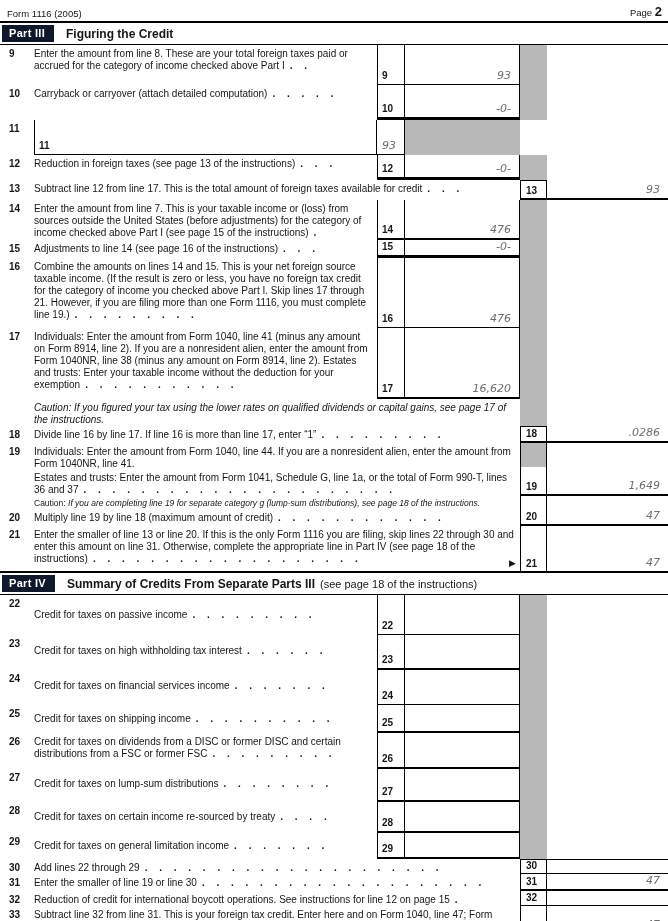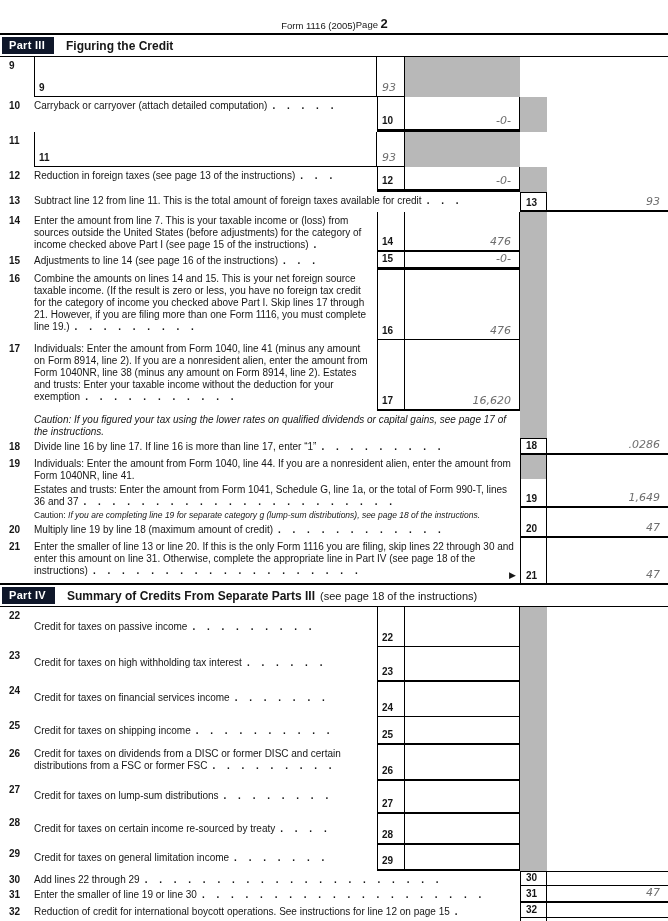--- a/index.html
+++ b/index.html
@@ -3,22 +3,22 @@
 <meta charset="utf-8">
 <style>
   html,body { margin:0; padding:0; background:#fff; }
   .page {
     width:668px; min-height:921px; box-sizing:border-box;
     font-family:"Liberation Sans", sans-serif; color:#161616;
     background:#fff; padding-top:3px;
   }
   
   .page-head {
-    display:flex; justify-content:center; align-items:flex-end;
-    border-bottom:2px solid #000; padding:1px 6px 2px 7px; font-size:9.5px;margin-top:12px;
+    display:flex; justify-content:space-between; align-items:flex-end;
+    border-bottom:2px solid #000; padding:1px 6px 2px 7px; font-size:9.5px;
   }
   .page-num-wrap { font-size:9.5px; }
   .page-num { font-weight:bold; font-size:13px; }
   
   .part-bar {
     display:flex; align-items:center; gap:12px;
     border-bottom:1.5px solid #000; padding:2px 0 2px 2px;
   }
   .part-bar.topline { border-top:2px solid #000; }
   .part-label {
@@ -82,20 +82,21 @@
     </span>
   </div>
 
   <div class="part-bar">
     <span class="part-label">Part III</span>
     <span class="part-title">Figuring the Credit</span>
   </div>
 
   <div class="row" style="min-height:40px">
     <div class="c-num">9</div>
+    <div class="c-text"><span>Enter the amount from line 8. These are your total foreign taxes paid or accrued for the category of income checked above Part I</span><span class="dots">. .</span></div>
     <div class="mid-num bb1">9</div>
     <div class="mid-val bb1">
         <span class="val">93</span>
       </div>
     <div class="shade"></div>
     <div></div>
   </div>
 
   <div class="row" style="min-height:35px">
     <div class="c-num">10</div>
@@ -124,21 +125,21 @@
     <div class="mid-num bb3">12</div>
     <div class="mid-val bb3">
         <span class="val">-0-</span>
       </div>
     <div class="shade"></div>
     <div></div>
   </div>
 
   <div class="row" style="min-height:20px">
     <div class="c-num">13</div>
-    <div class="c-text" style="grid-column:2/5"><span>Subtract line 12 from line 11. This is the total amount of foreign taxes available for credit</span><span class="dots">. . .</span></div>
+    <div class="c-text" style="grid-column:2/5"><span>Subtract line 12 from line 17. This is the total amount of foreign taxes available for credit</span><span class="dots">. . .</span></div>
     <div class="rbox bt1 bb2">13</div>
     <div class="rval bb2">
         <span class="val">93</span>
       </div>
   </div>
 
   <div class="row" style="min-height:40px">
     <div class="c-num">14</div>
     <div class="c-text"><span>Enter the amount from line 7. This is your taxable income or (loss) from sources outside the United States (before adjustments) for the category of income checked above Part I (see page 15 of the instructions)</span><span class="dots">.</span></div>
     <div class="mid-num bb2">14</div>

